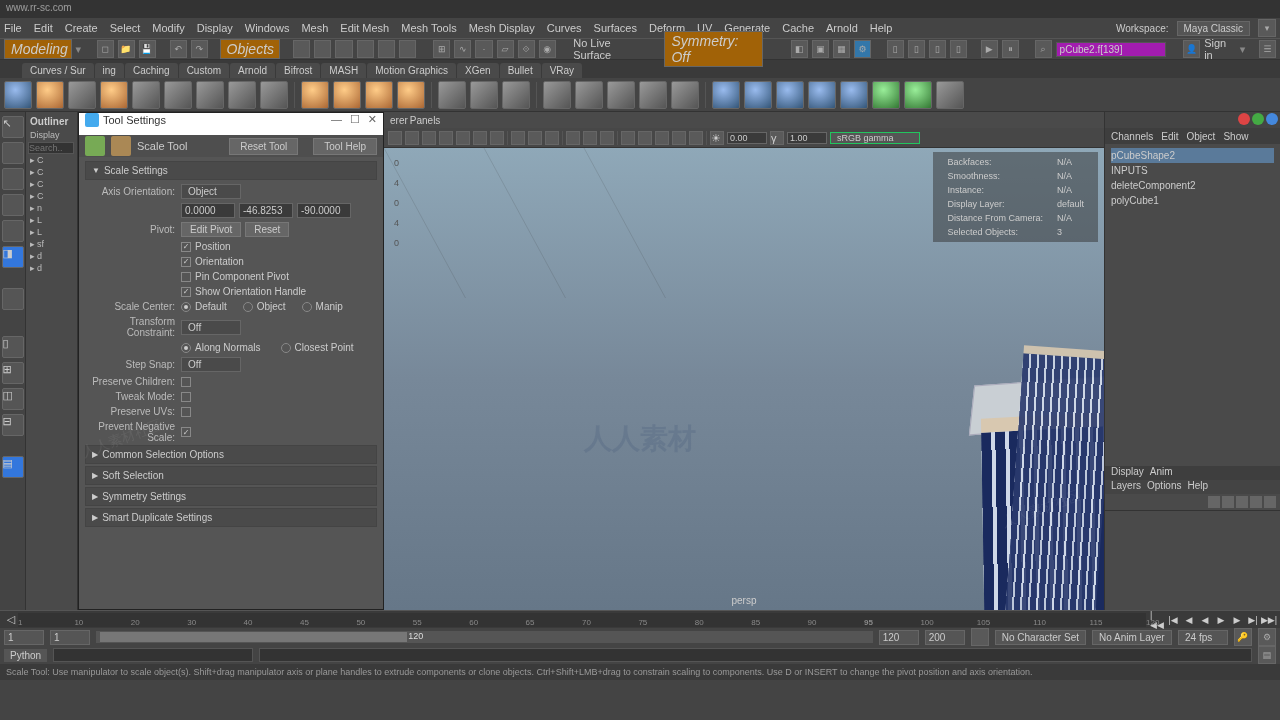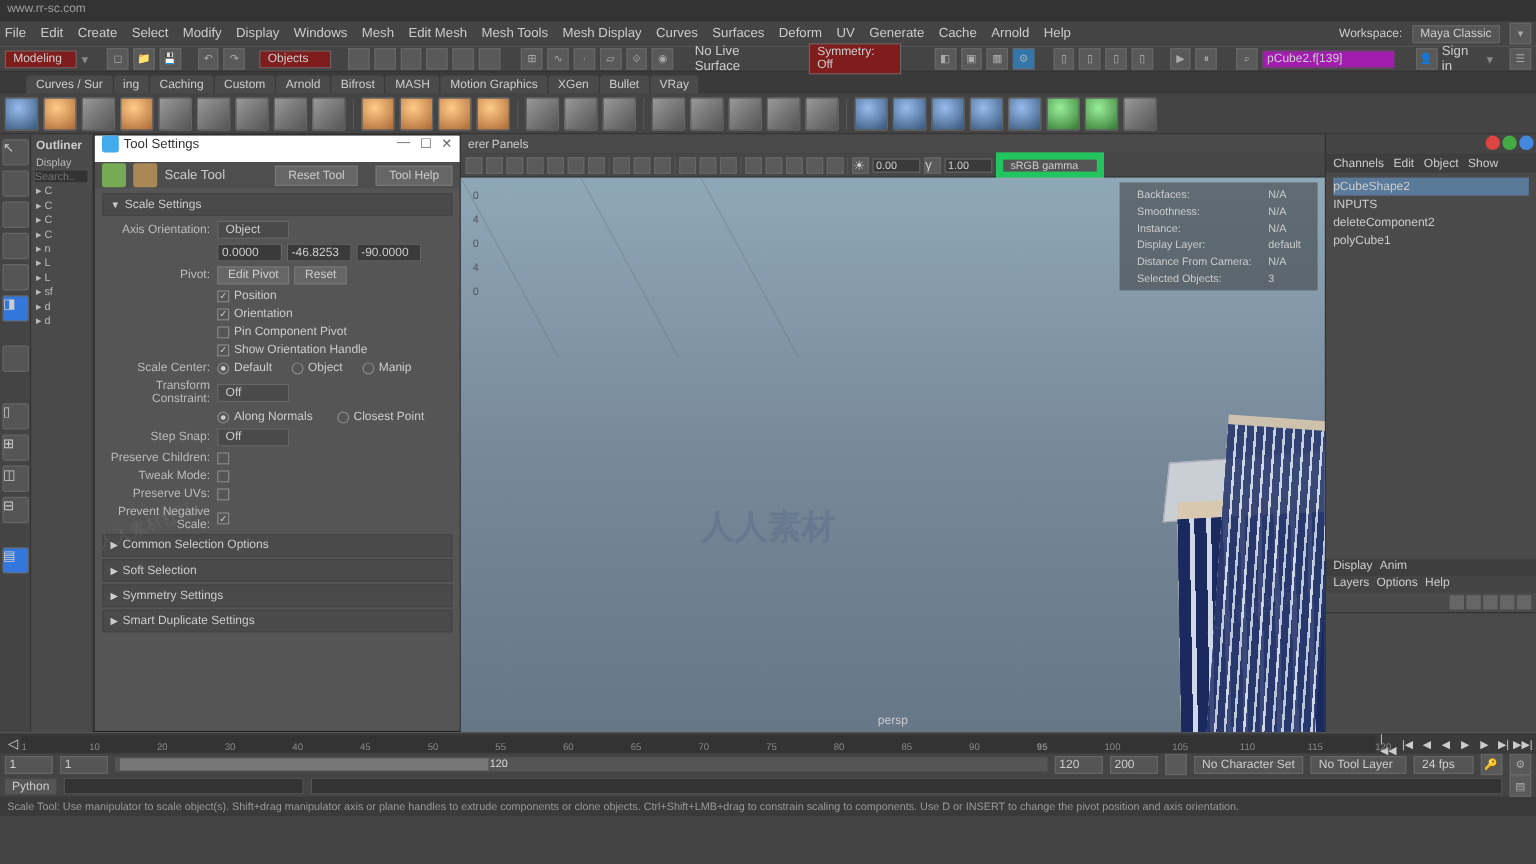--- a/index.html
+++ b/index.html
@@ -3,21 +3,21 @@
 <meta charset="utf-8">
 <style>
 * { margin: 0; padding: 0; box-sizing: border-box; font-family: "Segoe UI", Tahoma, sans-serif; }
 body { width: 1280px; height: 720px; background: #444; color: #ccc; font-size: 11px; overflow: hidden; position: relative; }
 .topbar { height: 18px; background: #333; display: flex; align-items: center; padding: 0 6px; font-size: 10px; color: #999; }
 .menubar { height: 20px; background: #444; display: flex; align-items: center; padding: 0 4px; justify-content: space-between; }
 .menubar-left { display: flex; gap: 12px; }
 .menubar-left span { cursor: pointer; }
 .menubar-right { display: flex; gap: 8px; align-items: center; font-size: 10px; }
 .statusline { height: 22px; background: #444; border-top: 1px solid #555; border-bottom: 1px solid #333; display: flex; align-items: center; padding: 0 4px; gap: 4px; }
-.statusline .dropdown { background: #7f1d1d; border: 1px solid #666; padding: 1px 6px; font-size: 10px; min-width: 60px; }
+.statusline .dropdown { background: #a16207; border: 1px solid #666; padding: 1px 6px; font-size: 14px; min-width: 60px; font-style: italic; }
 .icon-btn { width: 18px; height: 18px; background: #595959; border: 1px solid #666; display: inline-flex; align-items: center; justify-content: center; font-size: 9px; color: #aaa; }
 .shelf-tabs { height: 18px; background: #3a3a3a; display: flex; align-items: flex-end; gap: 1px; padding-left: 22px; }
 .shelf-tabs span { background: #4a4a4a; padding: 2px 8px; font-size: 10px; cursor: pointer; border-top-left-radius: 3px; border-top-right-radius: 3px; }
 .shelf { height: 34px; background: #444; border-bottom: 1px solid #333; display: flex; align-items: center; padding: 0 4px; gap: 4px; }
 .shelf .cube-icon { width: 28px; height: 28px; background: radial-gradient(circle at 40% 30%, #9be, #357); border: 1px solid #666; border-radius: 2px; }
 .shelf .cube-icon.orange { background: radial-gradient(circle at 40% 30%, #fc8, #a63); }
 .shelf .cube-icon.grey { background: linear-gradient(135deg, #999, #555); }
 .shelf .cube-icon.green { background: radial-gradient(circle at 40% 30%, #9e9, #373); }
 .shelf .sep { width: 1px; height: 26px; background: #555; margin: 0 2px; }
 .main-area { display: flex; height: 498px; }
@@ -450,21 +450,21 @@
       <span class="mini"></span>
       <span class="mini"></span>
       <span class="mini"></span>
       <span class="mini"></span>
       <span class="mini"></span>
       <span class="sep2"></span>
       <span class="mini">☀</span>
       <input class="field-sm" value="0.00" style="">
       <span class="mini">γ</span>
       <input class="field-sm" value="1.00" style="">
-      <span class="dropdown" style="background:#555;border:6px solid #22c55e;padding:0 6px;font-size:9px;min-width:90px">sRGB gamma</span>
+      <span class="dropdown" style="background:#555;border:1px solid #22c55e;padding:0 6px;font-size:9px;min-width:90px">sRGB gamma</span>
     </div>
     <div class="viewport">
       <svg class="grid-lines">
         <line x1="0" y1="400" x2="700" y2="100"></line>
           <line x1="0" y1="350" x2="700" y2="50"></line>
         <line x1="0" y1="300" x2="700" y2="0"></line>
           <line x1="50" y1="460" x2="700" y2="150"></line>
         <line x1="100" y1="0" x2="350" y2="460"></line>
           <line x1="200" y1="0" x2="450" y2="460"></line>
         <line x1="0" y1="0" x2="250" y2="460"></line>
@@ -598,21 +598,21 @@
   <input value="1" style="">
   <input value="1" style="">
   <div class="bar">
       <div class="range"></div>
       <span style="position:absolute;right:60%;top:0;font-size:9px;color:#ddd;transform:translateX(110%)">120</span>
     </div>
   <input value="120" style="">
   <input value="200" style="">
   <span class="icon-btn"></span>
   <span class="dd">No Character Set</span>
-  <span class="dd">No Tool Layer</span>
+  <span class="dd">No Anim Layer</span>
   <span class="dd" style="min-width:50px">24 fps</span>
   <span class="icon-btn">🔑</span>
   <span class="icon-btn">⚙</span>
 </div>
 
 <div class="cmdline">
   <span class="lang">Python</span>
   <div class="inp"></div>
   <div style="flex:1;background:#333;height:14px;border:1px solid #555"></div>
   <span class="icon-btn">▤</span>

